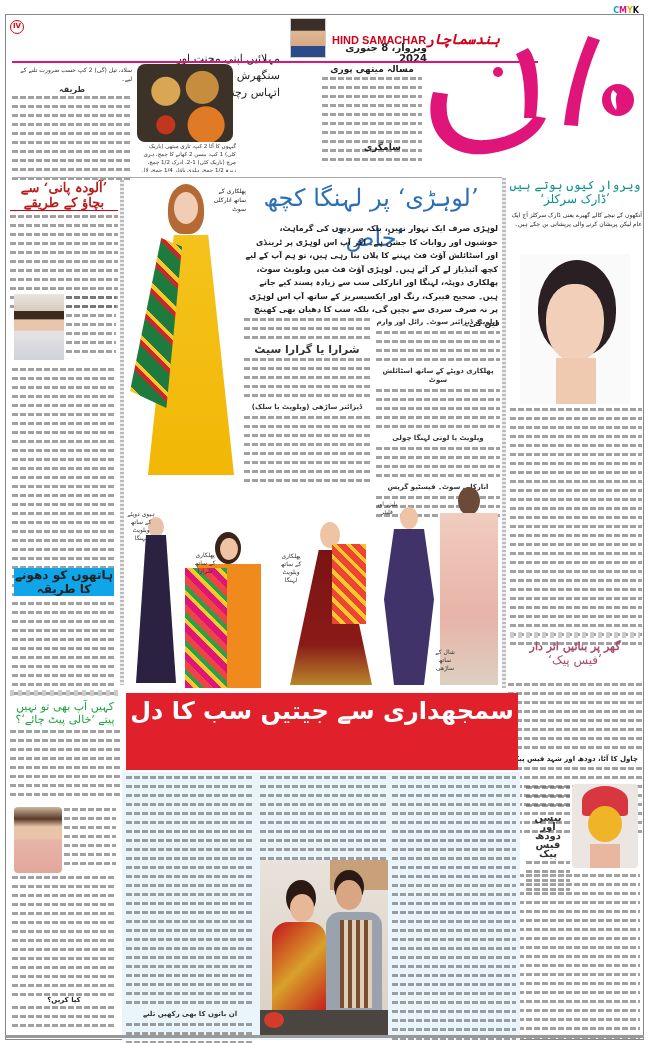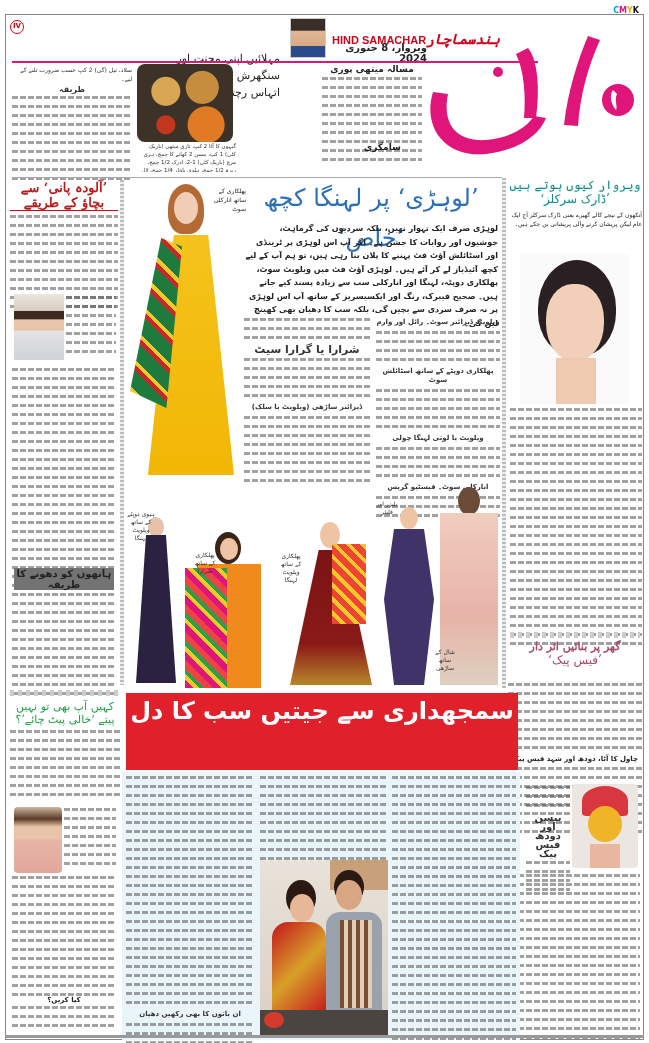--- a/index.html
+++ b/index.html
@@ -156,21 +156,21 @@
     <i class="line"></i>
     <i class="line"></i>
     <i class="line"></i>
     <i class="line"></i>
     <i class="line"></i>
     <i class="line"></i>
     <i class="line"></i>
     <i class="line"></i>
     <i class="line"></i>
 </div>
-<div class="abs" style="left:14px;top:568px;width:100px;font-size:10px;font-weight:bold;text-align:center;direction:rtl;background:#737373;">ہاتھوں کو دھونے کا طریقہ</div>
+<div class="abs" style="left:14px;top:568px;width:100px;font-size:12px;font-weight:bold;text-align:center;direction:rtl;background:#0ea5e9;">ہاتھوں کو دھونے کا طریقہ</div>
 
 <div class="wavy" style="left:10px;top:690px;width:108px;"></div>
 
 <div class="abs rtl" style="left:10px;top:700px;width:110px;">
   <div class="ttl-text" style="color:#22a045;font-size:11px;text-align:center;">کہیں آپ بھی تو نہیں</div>
   <div class="ttl-text" style="color:#22a045;font-size:11px;text-align:center;margin-bottom:4px;">پیتے ’خالی پیٹ چائے‘؟</div>
   <div class="coltext">
       <i class="line"></i>
       <i class="line"></i>
       <i class="line"></i>
@@ -428,21 +428,21 @@
     <i class="line"></i>
     <i class="line"></i>
     <i class="line"></i>
     <i class="line"></i>
     <i class="line"></i>
     <i class="line"></i>
     <i class="line"></i>
     <i class="line"></i>
     <i class="line"></i>
     <i class="line"></i>
-  <div style="font-size:7px;font-weight:bold;text-align:center;margin:2px 0 4px;">ان باتوں کا بھی رکھیں دھیان</div>
+  <div style="font-size:7px;font-weight:bold;text-align:center;margin:2px 0 4px;">ان باتوں کا بھی رکھیں تلنے</div>
   <i class="line"></i>
     <i class="line"></i>
     <i class="line"></i>
 </div>
 <div class="abs rtl coltext" style="left:260px;top:776px;width:128px;">
   <i class="line"></i>
     <i class="line"></i>
     <i class="line"></i>
     <i class="line"></i>
     <i class="line"></i>

